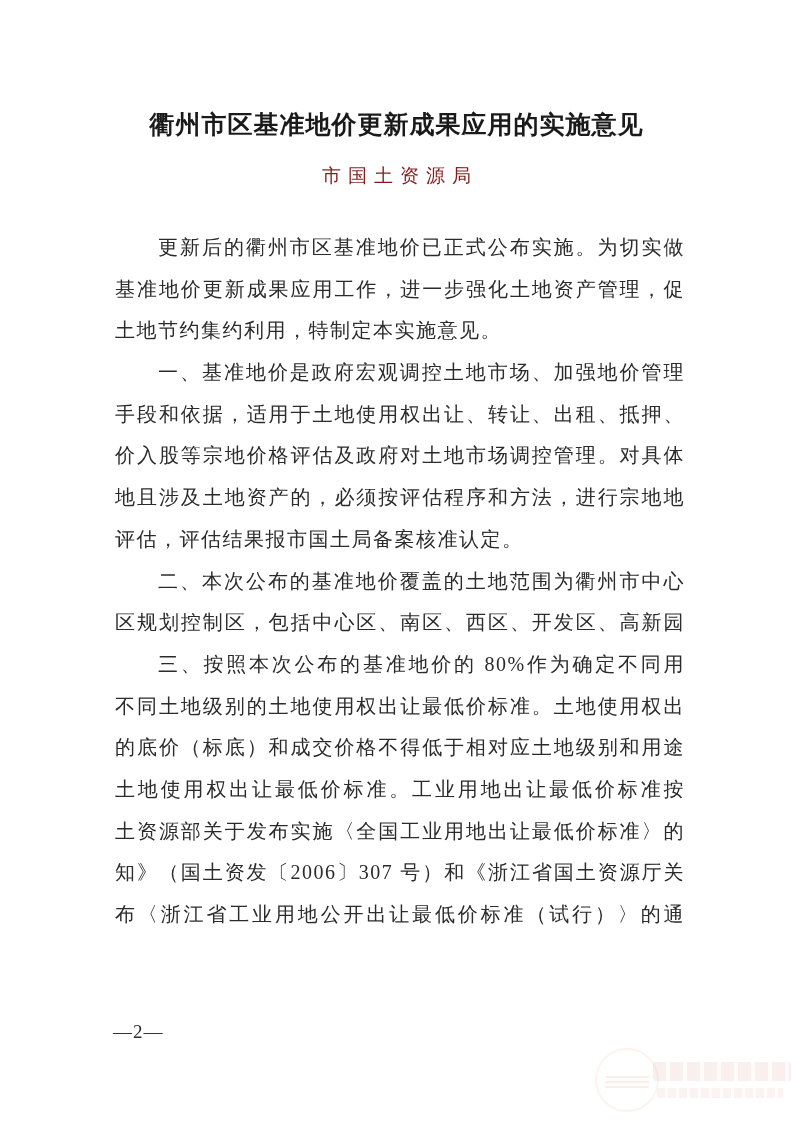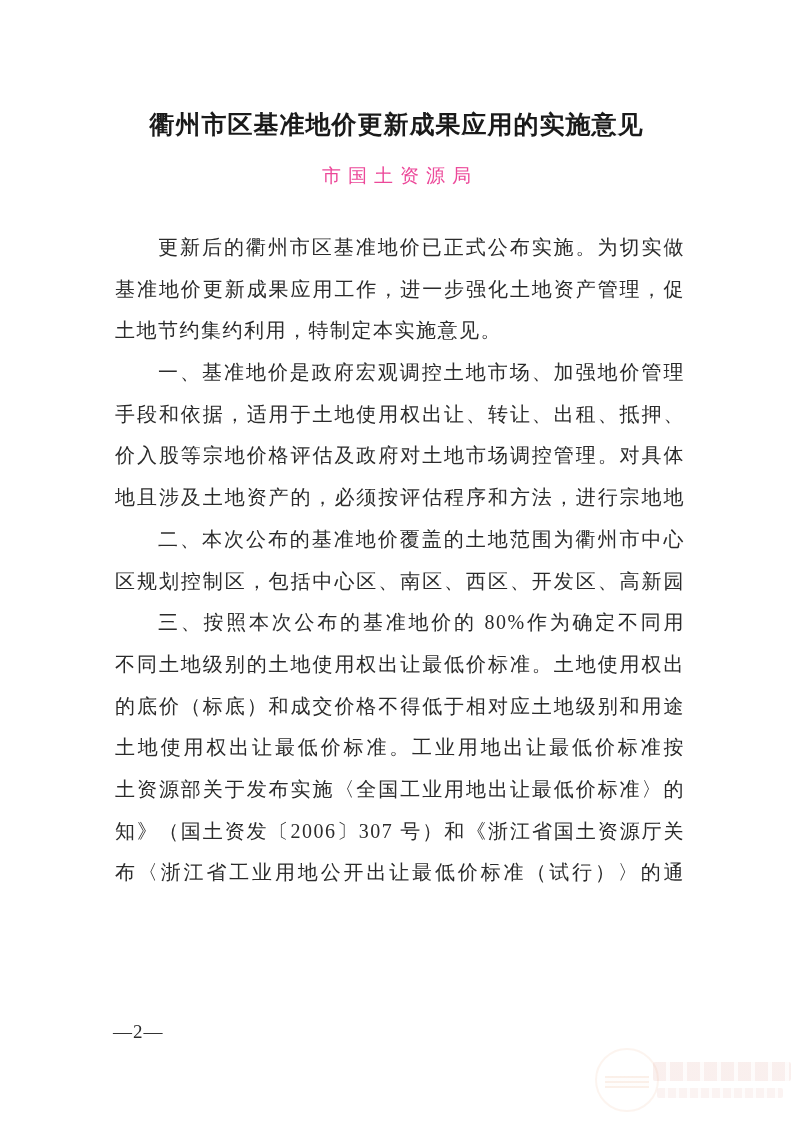--- a/index.html
+++ b/index.html
@@ -32,21 +32,21 @@
   .doc-subtitle {
     position: absolute;
     top: 163px;
     left: 0;
     width: 793px;
     text-align: center;
     font-size: 19px;
     letter-spacing: 7px;
     padding-left: 7px;
     box-sizing: border-box;
-    color: #ec4899;
+    color: #7f1d1d;
   }
   .doc-body {
     position: absolute;
     left: 115px;
     top: 227px;
     width: 570px;
   }
   .para { margin: 0; padding: 0; }
   .line {
     height: 41.7px;
@@ -146,20 +146,21 @@
       <div class="para">
         <div class="line first">更新后的衢州市区基准地价已正式公布实施。为切实做好</div>
         <div class="line">基准地价更新成果应用工作，进一步强化土地资产管理，促进</div>
         <div class="line last">土地节约集约利用，特制定本实施意见。</div>
       </div>
       <div class="para">
         <div class="line first">一、基准地价是政府宏观调控土地市场、加强地价管理的</div>
         <div class="line">手段和依据，适用于土地使用权出让、转让、出租、抵押、作</div>
         <div class="line">价入股等宗地价格评估及政府对土地市场调控管理。对具体宗</div>
         <div class="line">地且涉及土地资产的，必须按评估程序和方法，进行宗地地价</div>
+        <div class="line last">评估，评估结果报市国土局备案核准认定。</div>
       </div>
       <div class="para">
         <div class="line first">二、本次公布的基准地价覆盖的土地范围为衢州市中心城</div>
         <div class="line">区规划控制区，包括中心区、南区、西区、开发区、高新园区、</div>
       </div>
       <div class="para">
         <div class="line first">三、按照本次公布的基准地价的 80%作为确定不同用途、</div>
         <div class="line">不同土地级别的土地使用权出让最低价标准。土地使用权出让</div>
         <div class="line">的底价（标底）和成交价格不得低于相对应土地级别和用途的</div>
         <div class="line">土地使用权出让最低价标准。工业用地出让最低价标准按《国</div>

